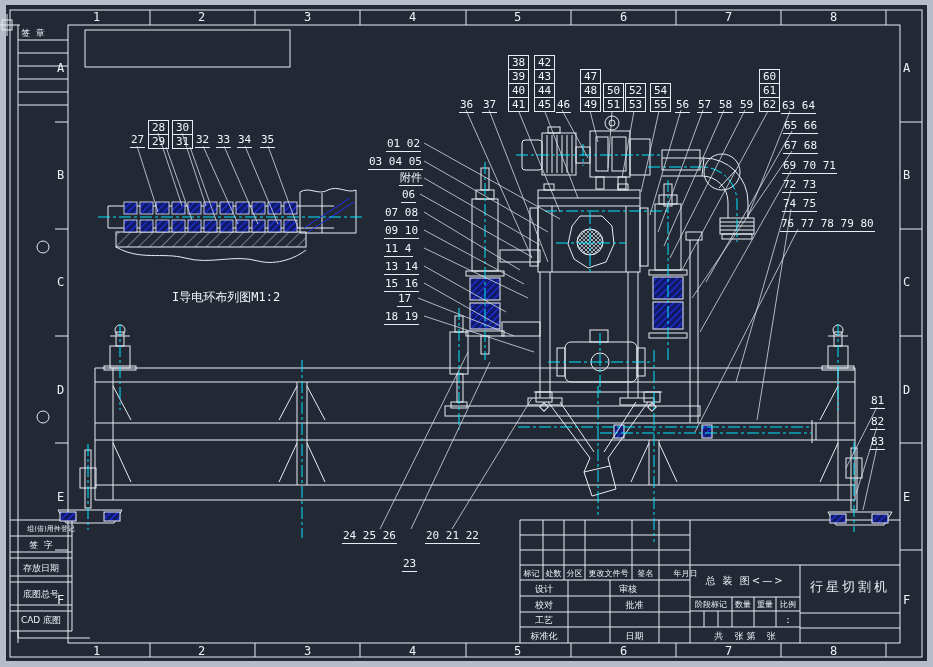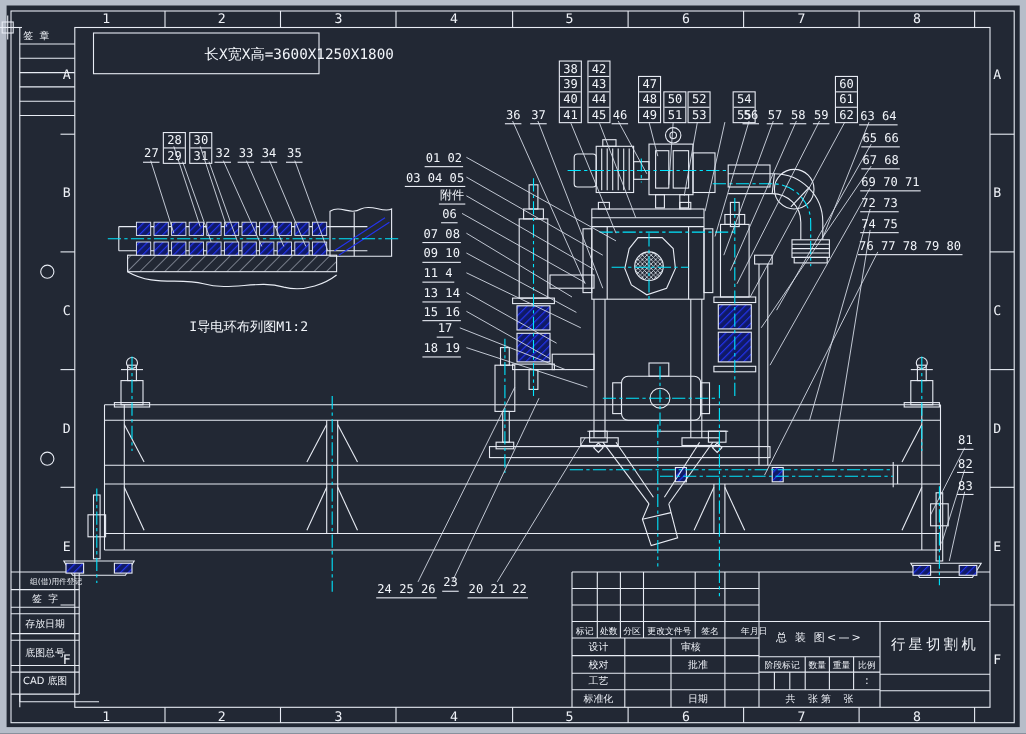--- a/index.html
+++ b/index.html
@@ -396,21 +396,20 @@
     <line x1="424" y1="316" x2="534" y2="352"></line>
     <line x1="380" y1="529" x2="468" y2="352"></line>
         <line x1="411" y1="529" x2="490" y2="362"></line>
     <line x1="452" y1="529" x2="532" y2="398"></line>
     <line x1="877" y1="407" x2="846" y2="468"></line>
         <line x1="877" y1="427" x2="856" y2="494"></line>
     <line x1="877" y1="447" x2="863" y2="510"></line>
   </g>
 </svg>
 
-<span class="note" style="left:186px;top:41px;position:absolute;font-size:13px;">长X宽X高=3600X1250X1800</span>
 <span class="note" style="left:172px;top:289px;position:absolute;font-size:12px;">I导电环布列图M1:2</span>
 
 <span class="tbc" style="left:20px;top:28px;width:26px;font-size:9px;">签  章</span>
 <span class="tbc" style="left:11px;top:524px;width:80px;font-size:7px;">组(借)用件登记</span>
 <span class="tbc" style="left:11px;top:540px;width:60px;font-size:9px;">签  字</span>
 <span class="tbc" style="left:11px;top:563px;width:60px;font-size:9px;">存放日期</span>
 <span class="tbc" style="left:11px;top:589px;width:60px;font-size:9px;">底图总号</span>
 <span class="tbc" style="left:11px;top:615px;width:60px;font-size:9px;">CAD 底图</span>
 
 <span class="tbc" style="left:520px;top:569px;width:23px;">标记</span>
@@ -470,21 +469,21 @@
         <span>49</span>
       </div>
       <div class="cobox" style="left: 603px; top: 83px;">
         <span>50</span>
         <span>51</span>
       </div>
       <div class="cobox" style="left: 625px; top: 83px;">
         <span>52</span>
         <span>53</span>
       </div>
-      <div class="cobox" style="left: 666px; top: 83px;">
+      <div class="cobox" style="left: 650px; top: 83px;">
         <span>54</span>
         <span>55</span>
       </div>
       <span class="co" style="left: 675px; top: 99px;">56</span>
       <span class="co" style="left: 697px; top: 99px;">57</span>
       <span class="co" style="left: 718px; top: 99px;">58</span>
       <span class="co" style="left: 739px; top: 99px;">59</span>
       <div class="cobox" style="left: 759px; top: 69px;">
         <span>60</span>
         <span>61</span>
@@ -502,21 +501,21 @@
       <span class="co" style="left: 399px; top: 172px;">附件</span>
       <span class="co" style="left: 401px; top: 189px;">06</span>
       <span class="co" style="left: 384px; top: 207px;">07 08</span>
       <span class="co" style="left: 384px; top: 225px;">09 10</span>
       <span class="co" style="left: 384px; top: 243px;">11 4</span>
       <span class="co" style="left: 384px; top: 261px;">13 14</span>
       <span class="co" style="left: 384px; top: 278px;">15 16</span>
       <span class="co" style="left: 397px; top: 293px;">17</span>
       <span class="co" style="left: 384px; top: 311px;">18 19</span>
       <span class="co" style="left: 342px; top: 530px;">24 25 26</span>
-      <span class="co" style="left: 402px; top: 524px;">23</span>
+      <span class="co" style="left: 402px; top: 558px;">23</span>
       <span class="co" style="left: 425px; top: 530px;">20 21 22</span>
       <span class="co" style="left: 870px; top: 395px;">81</span>
       <span class="co" style="left: 870px; top: 416px;">82</span>
       <span class="co" style="left: 870px; top: 436px;">83</span>
     </div>
 <div id="zone-layer">
       <span class="zone" style="left: 93px; top: 11px;">1</span>
       <span class="zone" style="left: 198px; top: 11px;">2</span>
       <span class="zone" style="left: 304px; top: 11px;">3</span>
       <span class="zone" style="left: 409px; top: 11px;">4</span>

